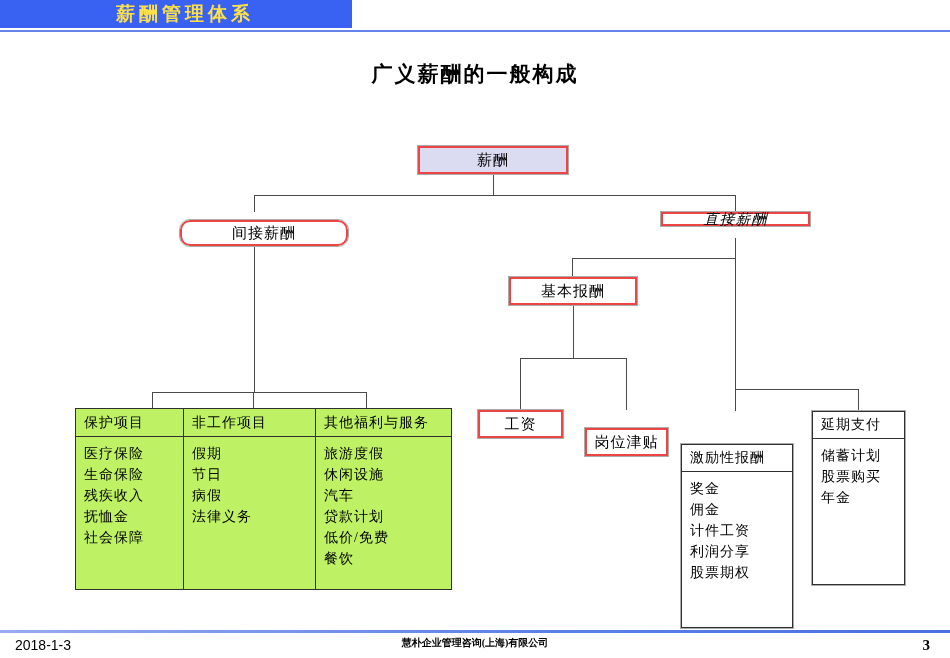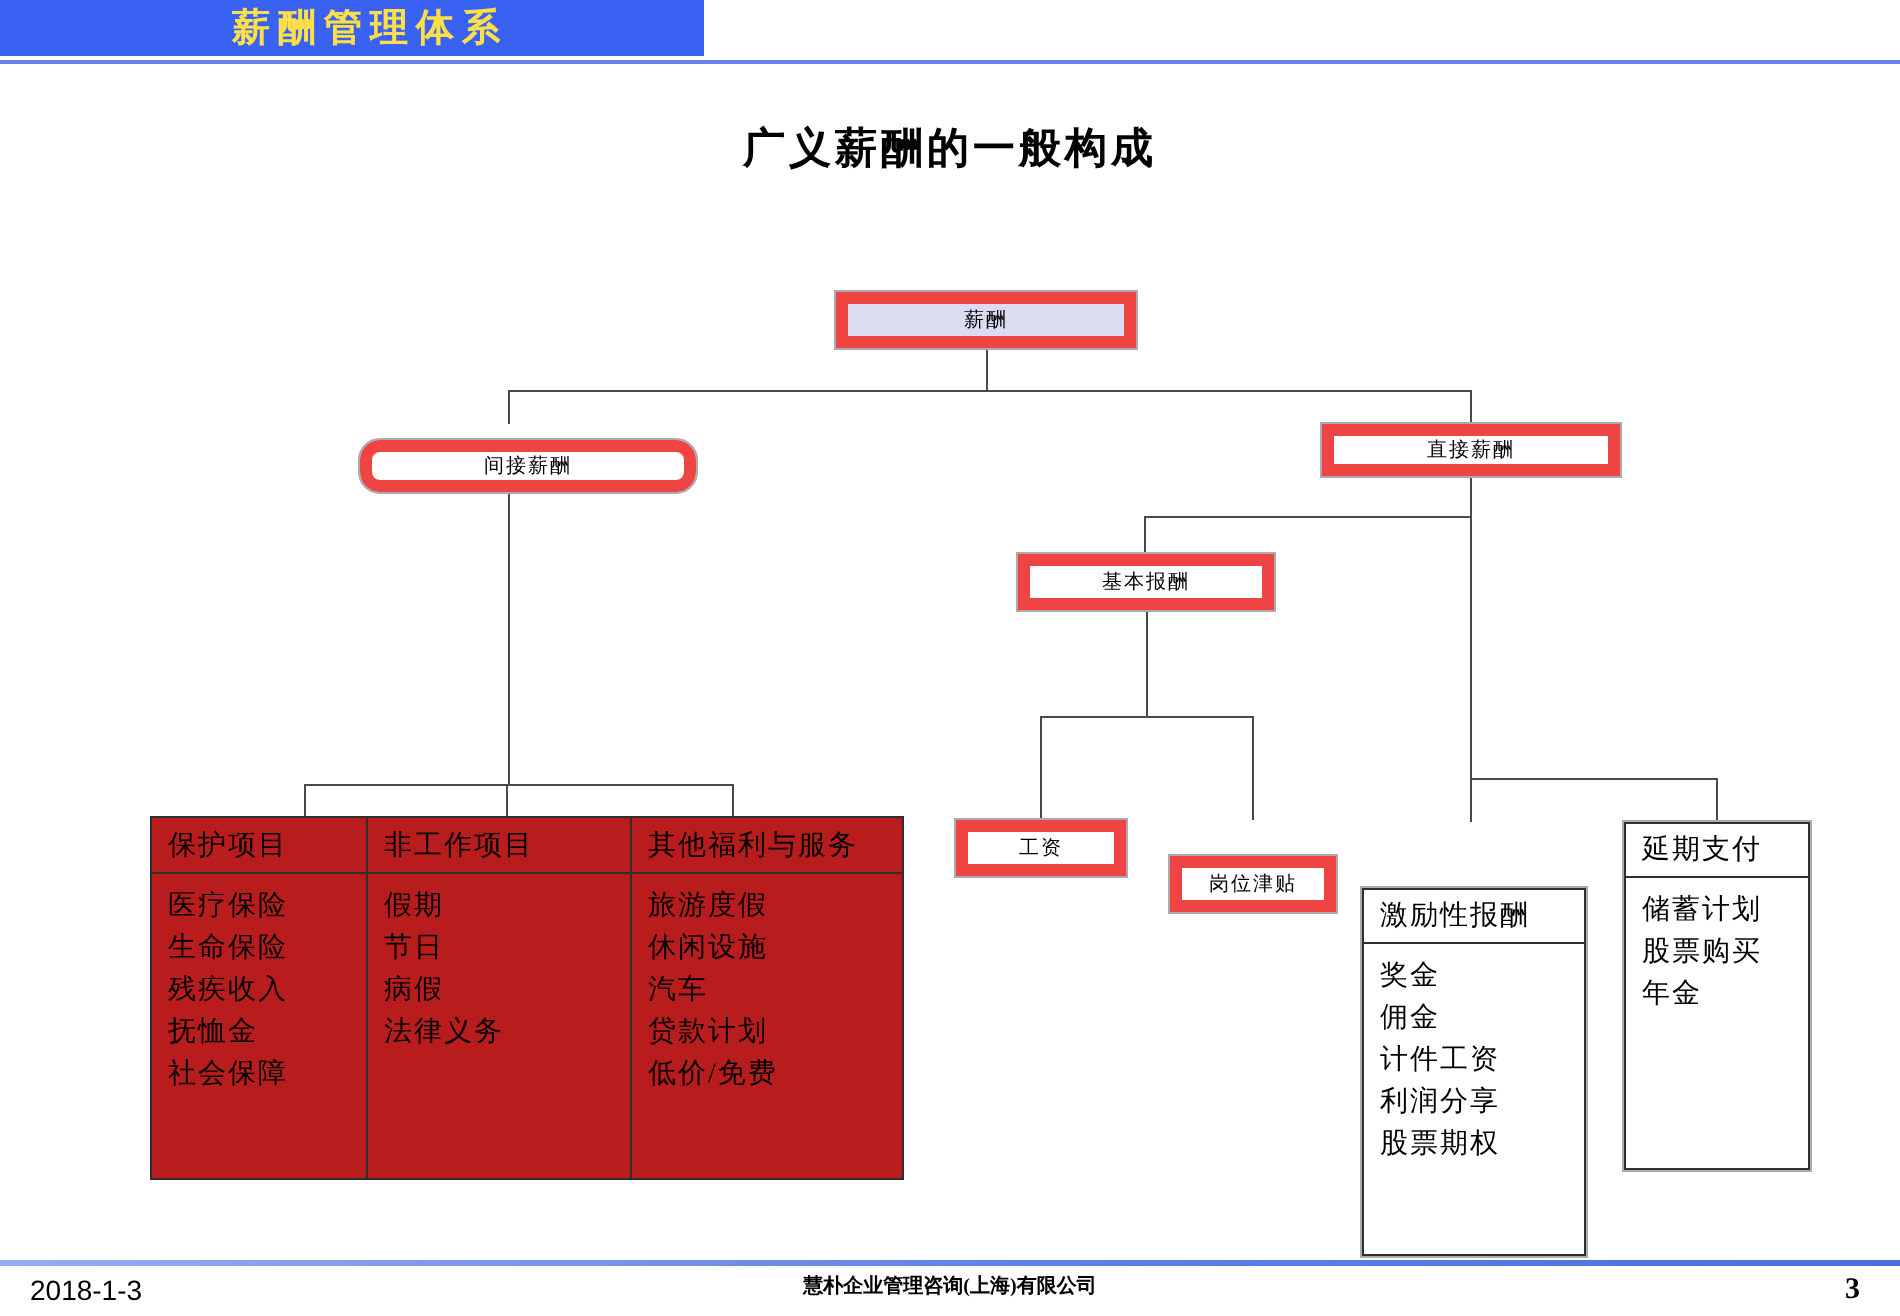--- a/index.html
+++ b/index.html
@@ -19,29 +19,29 @@
   
   .title{
     position:absolute;left:0;top:60px;width:950px;margin:0;text-align:center;
     font-size:21px;font-weight:bold;letter-spacing:2px;
   }
   
   .connectors{position:absolute;left:0;top:0;width:950px;height:658px;pointer-events:none;}
   
   .node{
     position:absolute;box-sizing:border-box;background:#ffffff;
-    border:6px solid #ef4444;outline:1px solid #ababab;
+    border:2px solid #ef4444;outline:1px solid #ababab;
     display:flex;align-items:center;justify-content:center;
-    font-size:10px;letter-spacing:1px;
+    font-size:15px;letter-spacing:1px;
   }
   .node.root{background:#DBDCF2;}
   
   .btable{
     position:absolute;left:75px;top:408px;width:377px;height:182px;box-sizing:border-box;
-    border:1px solid #2f2f2f;display:flex;background:#b91c1c;
+    border:1px solid #2f2f2f;display:flex;background:#bef264;
   }
   .bcol{box-sizing:border-box;height:100%;}
   .bcol.sep{border-right:1px solid #2f2f2f;}
   .bhead{
     box-sizing:border-box;height:28px;border-bottom:1px solid #2f2f2f;
     display:flex;align-items:center;padding-left:8px;font-size:14px;letter-spacing:1px;
   }
   .bbody{padding:6px 4px 0 8px;font-size:14px;line-height:21px;letter-spacing:1px;}
   
   .scol{
@@ -97,21 +97,21 @@
       <line x1="520" y1="358.5" x2="626" y2="358.5"></line>
       <line x1="520.5" y1="358" x2="520.5" y2="410"></line>
       <line x1="626.5" y1="358" x2="626.5" y2="410"></line>
     </g>
   </svg>
 
   <div class="node root" style="left:418px;top:146px;width:150px;height:28px;">薪酬</div>
 
   <div class="node" style="left:180px;top:220px;width:168px;height:26px;border-radius:10px;">间接薪酬</div>
 
-  <div class="node" style="left:661px;top:212px;width:149px;height:26px;">直接薪酬</div>
+  <div class="node" style="left:661px;top:212px;width:149px;height:14px;font-style:italic;">直接薪酬</div>
 
   <div class="node" style="left:509px;top:277px;width:128px;height:28px;">基本报酬</div>
 
   <div class="node" style="left:478px;top:410px;width:85px;height:28px;">工资</div>
 
   <div class="node" style="left:585px;top:410px;width:83px;height:28px;margin-top:18px;">岗位津贴</div>
 
   <div class="btable">
     <div class="bcol sep" style="width:108px;">
       <div class="bhead">保护项目</div>
@@ -133,20 +133,21 @@
       </div>
     </div>
     <div class="bcol" style="width:135px;">
       <div class="bhead">其他福利与服务</div>
       <div class="bbody">
         <div>旅游度假</div>
         <div>休闲设施</div>
         <div>汽车</div>
         <div>贷款计划</div>
         <div>低价/免费</div>
+        <div>餐饮</div>
       </div>
     </div>
   </div>
 
   <div class="scol" style="left:681px;top:411px;width:112px;height:184px;margin-top:33px;">
     <div class="bhead">激励性报酬</div>
     <div class="bbody">
       <div>奖金</div>
       <div>佣金</div>
       <div>计件工资</div>

